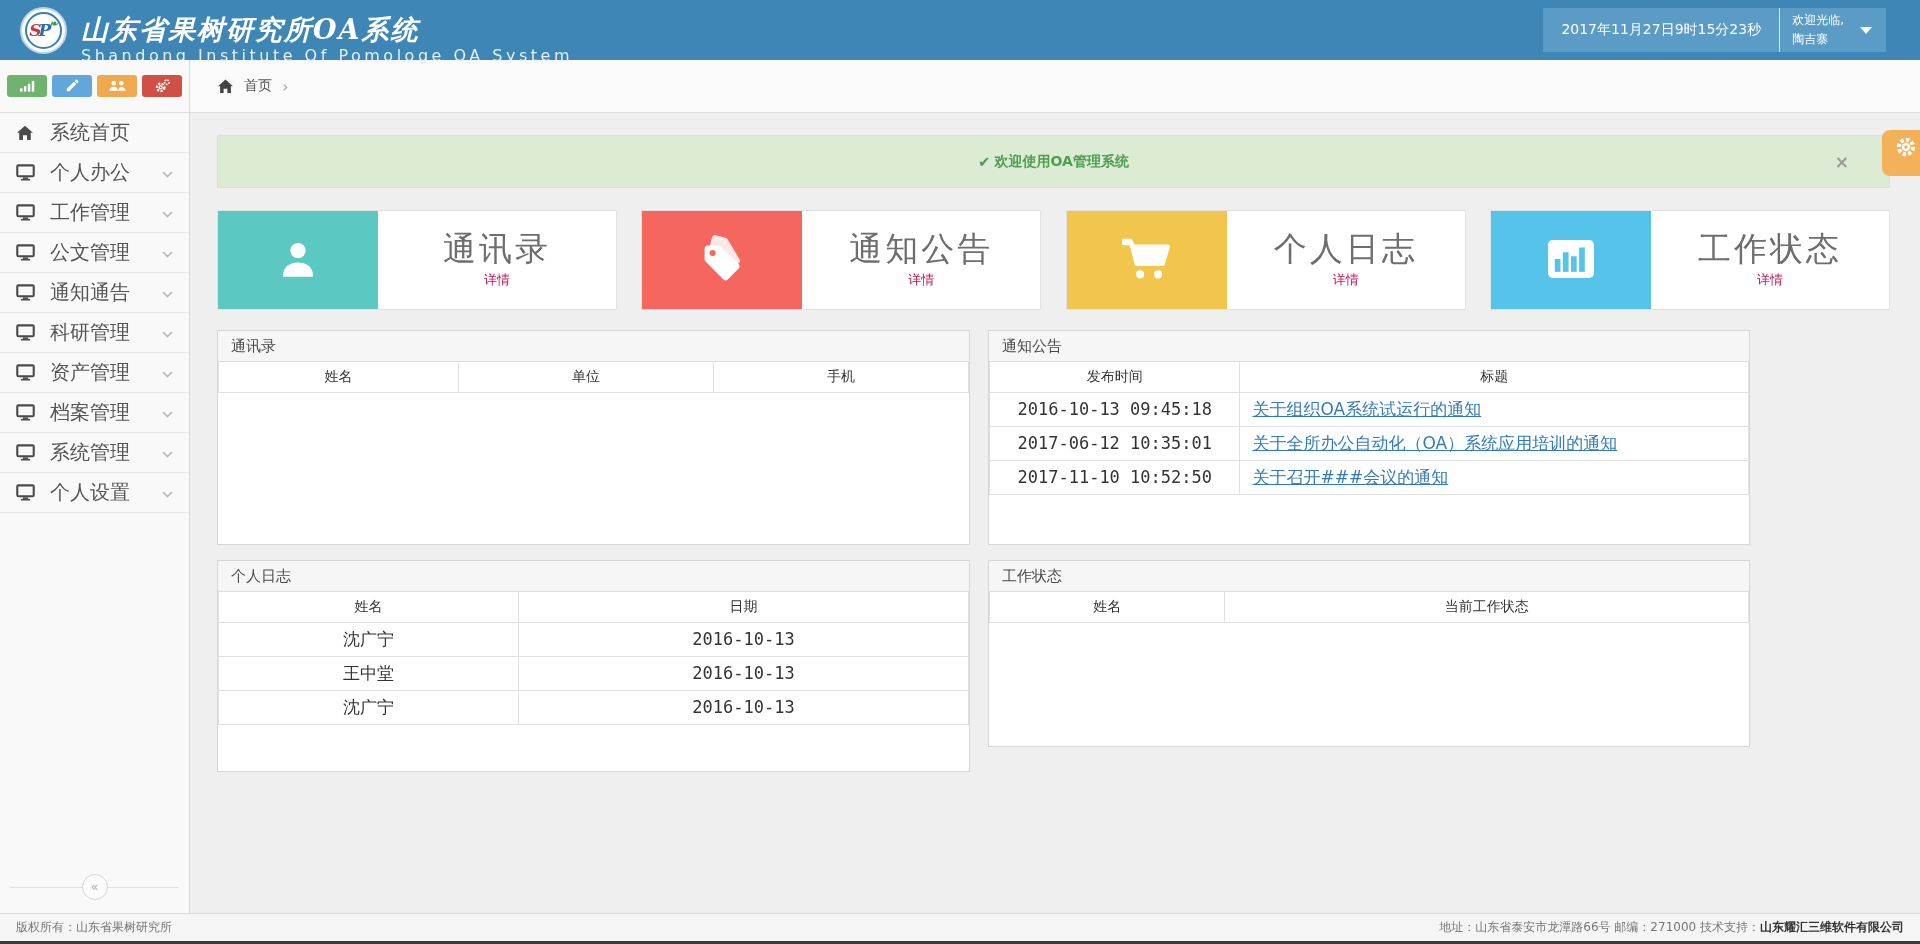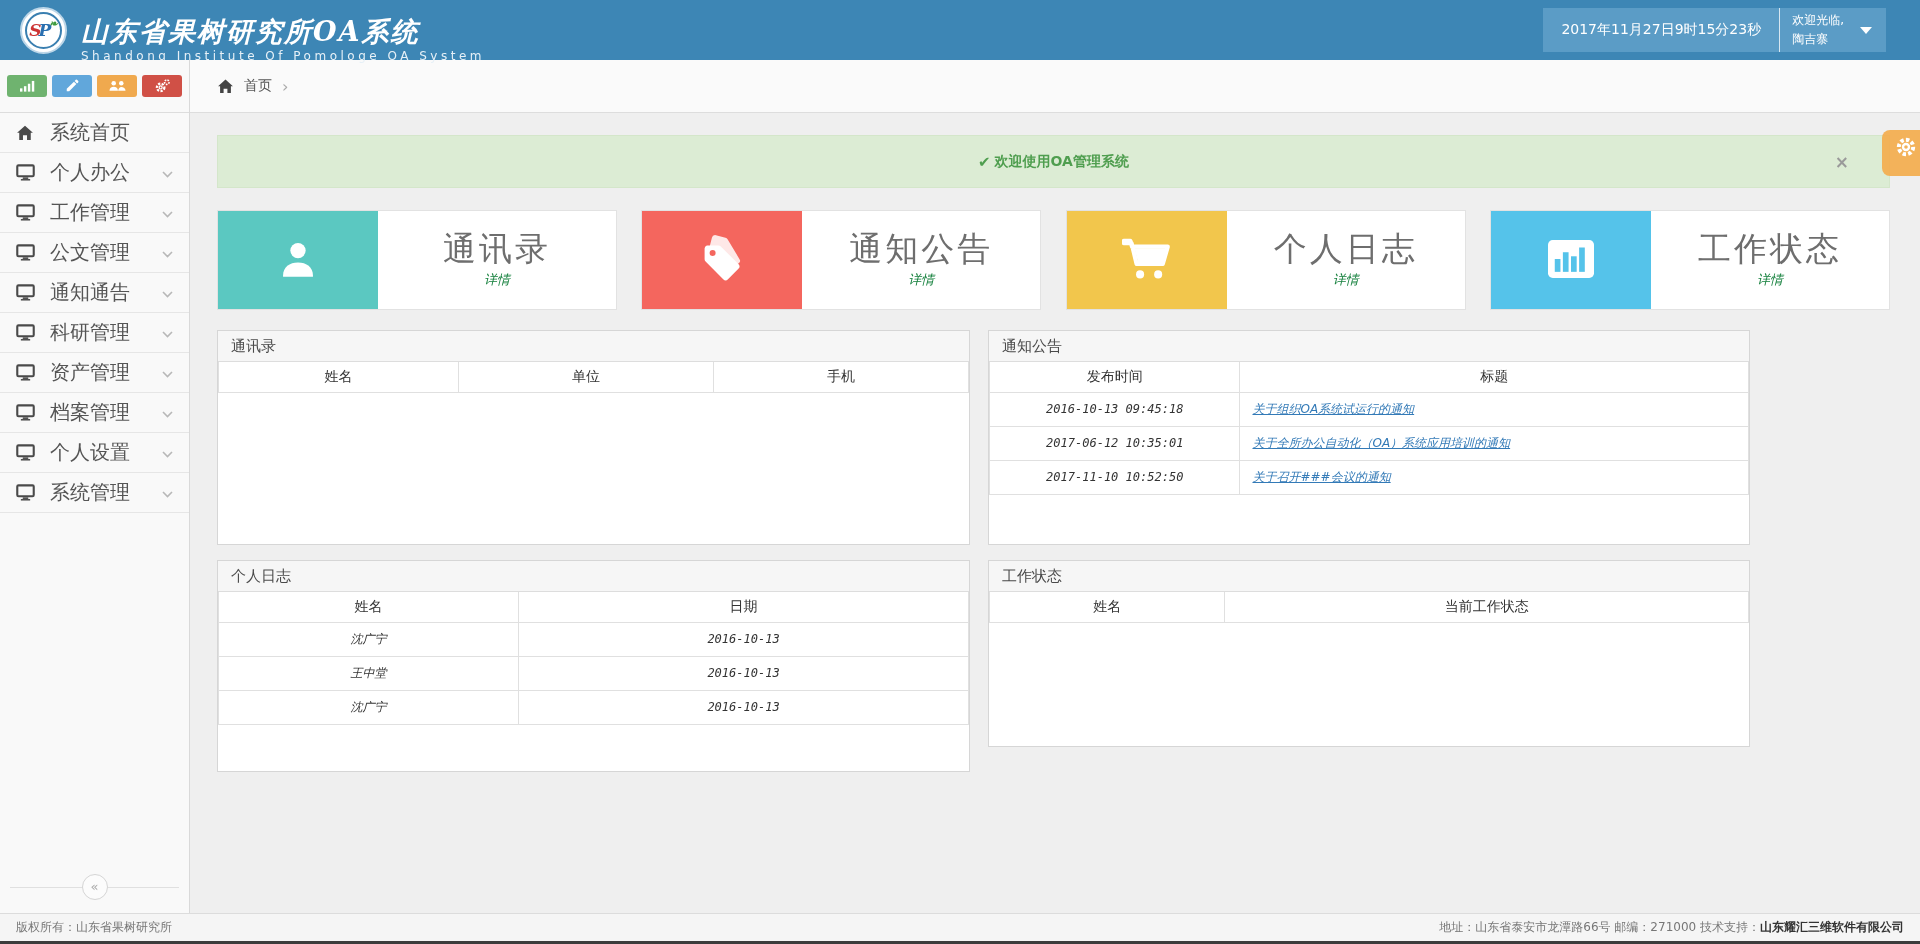--- a/index.html
+++ b/index.html
@@ -9,21 +9,21 @@
   .app { width:1920px; height:944px; display:flex; flex-direction:column; }
 
   
   .header { height:60px; flex:none; position:relative; display:flex; align-items:center; }
   .logo-wrap { display:flex; align-items:center; margin-left:20px; }
   .logo-circle { width:47px; height:47px; border-radius:50%; background:#fff; border:2px solid #bcd6e8; display:flex; align-items:center; justify-content:center; flex:none; }
   .logo-inner { width:37px; height:37px; border-radius:50%; border:2px solid #3a7fb0; display:flex; align-items:center; justify-content:center; font-family:"DejaVu Serif",serif; font-style:italic; font-weight:bold; font-size:17px; }
   .logo-inner .s { color:#cc3333; } .logo-inner .p { color:#2a6fb0; margin-left:-3px; } .logo-inner .leaf { color:#3f9b3f; font-size:10px; margin-left:-2px; margin-top:-14px; }
   .title-block { margin-left:14px; color:#fff;margin-top:20px; }
   .main-title { font-family:"DejaVu Serif",serif; font-style:italic; font-weight:bold; font-size:27px; letter-spacing:2px; line-height:1.1; }
-  .sub-title { font-size:12px; letter-spacing:3.5px; color:#e6f0f7; margin-top:2px; text-align:center; }
+  .sub-title { font-size:16px; letter-spacing:3.5px; color:#e6f0f7; margin-top:2px; text-align:center; }
   .header-right { position:absolute; right:34px; top:8px; height:44px; background:#5b9cc6; display:flex; align-items:center; color:#fff; }
   .hdr-datetime { padding:0 18px; font-size:14px; white-space:nowrap; }
   .hdr-divider { width:1px; height:44px; background:rgba(255,255,255,.75); }
   .hdr-user { padding:0 8px 0 12px; display:flex; align-items:center; cursor:pointer; }
   .hdr-user-text { font-size:12px; line-height:1.55; }
   .caret-down { width:0; height:0; border-left:6px solid transparent; border-right:6px solid transparent; border-top:7px solid #fff; margin-left:16px; margin-right:6px; }
 
   
   .shell { flex:1; display:flex; min-height:0; }
 
@@ -57,34 +57,34 @@
   .alert { height:53px; background:#dcecd4; border:1px solid #d4e6ca; color:#4f9e4f; font-weight:bold; font-size:14px; display:flex; align-items:center; justify-content:center; position:relative; margin-bottom:22px; }
   .alert .chk { margin-right:4px; font-size:15px; }
   .alert-close { position:absolute; right:40px; top:0; bottom:0; display:flex; align-items:center; color:#9a9a9a; font-size:17px; font-weight:bold; cursor:pointer; }
 
   
   .tiles { display:flex; justify-content:space-between; margin-bottom:20px; }
   .tile { width:400px; height:100px; background:#fff; border:1px solid #e2e2e2; display:flex; cursor:pointer; }
   .tile-ico { width:160px; flex:none; display:flex; align-items:center; justify-content:center; }
   .tile-txt { flex:1; display:flex; flex-direction:column; align-items:center; justify-content:center; }
   .tile-title { font-size:33px; color:#6e6e6e; letter-spacing:3px; line-height:1.1; }
-  .tile-sub { font-size:13px; color:#15803d; margin-top:3px;font-style:italic; }
+  .tile-sub { font-size:13px; color:#be185d; margin-top:3px; }
 
   
   .panel-row { display:flex; align-items:flex-start; }
   .panel-row.top { margin-bottom:15px; }
   .panel { background:#fff; border:1px solid #d6d6d6; }
   .panel.contacts { width:753px; height:215px; margin-right:18px; }
   .panel.notices  { width:762px; height:215px; }
   .panel.diary    { width:753px; height:212px; margin-right:18px; }
   .panel.status   { width:762px; height:187px; }
   .panel-head { height:31px; background:#f6f6f6; border-bottom:1px solid #ddd; display:flex; align-items:center; padding-left:13px; font-size:15px; color:#4a4a4a; }
   table { width:100%; border-collapse:collapse; table-layout:fixed; }
   th { height:30px; font-weight:normal; font-size:14px; color:#333; border:1px solid #e0e0e0; border-top:none; text-align:center; background:#fff; }
-  td { height:34px; font-size:12px; color:#333; border:1px solid #e0e0e0; text-align:center;font-style:italic; }
+  td { height:34px; font-size:17px; color:#333; border:1px solid #e0e0e0; text-align:center; }
   td.mono { font-family:"DejaVu Sans Mono","Liberation Mono",monospace; }
   td.link-cell { text-align:left; padding-left:12px; }
   td a { color:#337ab7; text-decoration:underline; }
 
   
   .footer { height:28px; flex:none; background:#f5f5f5; border-top:1px solid #dcdcdc; display:flex; align-items:center; justify-content:space-between; padding:0 16px; font-size:12px; color:#777; }
   .footer .company { color:#333; font-weight:bold; cursor:pointer; }
   .bottom-strip { height:3px; flex:none; background:#3c3c3c; }
 </style>
 </head>
@@ -269,34 +269,34 @@
               </svg></span>
         </div>
         <div class="nav-item">
           <span class="nav-ico">
               <svg width="19" height="17" viewBox="0 0 18 16" color="#4a4a4a">
                 <rect x="1.2" y="1.2" width="15.6" height="10.4" rx="1.2" fill="none" stroke="currentColor" stroke-width="2"></rect>
                 <rect x="6.4" y="12.6" width="5.2" height="1.5" fill="currentColor"></rect>
                 <rect x="4.6" y="14.2" width="8.8" height="1.4" fill="currentColor"></rect>
               </svg>
             </span>
+          <span class="nav-label">系统管理</span>
+          <span class="chev"><svg width="11" height="7" viewBox="0 0 11 7">
+                <polyline points="1,1 5.5,5.5 10,1" fill="none" stroke="#b8b8b8" stroke-width="1.6"></polyline>
+              </svg></span>
+        </div>
+        <div class="nav-item">
+          <span class="nav-ico">
+              <svg width="19" height="17" viewBox="0 0 18 16" color="#4a4a4a">
+                <rect x="1.2" y="1.2" width="15.6" height="10.4" rx="1.2" fill="none" stroke="currentColor" stroke-width="2"></rect>
+                <rect x="6.4" y="12.6" width="5.2" height="1.5" fill="currentColor"></rect>
+                <rect x="4.6" y="14.2" width="8.8" height="1.4" fill="currentColor"></rect>
+              </svg>
+            </span>
           <span class="nav-label">个人设置</span>
-          <span class="chev"><svg width="11" height="7" viewBox="0 0 11 7">
-                <polyline points="1,1 5.5,5.5 10,1" fill="none" stroke="#b8b8b8" stroke-width="1.6"></polyline>
-              </svg></span>
-        </div>
-        <div class="nav-item">
-          <span class="nav-ico">
-              <svg width="19" height="17" viewBox="0 0 18 16" color="#4a4a4a">
-                <rect x="1.2" y="1.2" width="15.6" height="10.4" rx="1.2" fill="none" stroke="currentColor" stroke-width="2"></rect>
-                <rect x="6.4" y="12.6" width="5.2" height="1.5" fill="currentColor"></rect>
-                <rect x="4.6" y="14.2" width="8.8" height="1.4" fill="currentColor"></rect>
-              </svg>
-            </span>
-          <span class="nav-label">系统管理</span>
           <span class="chev"><svg width="11" height="7" viewBox="0 0 11 7">
                 <polyline points="1,1 5.5,5.5 10,1" fill="none" stroke="#b8b8b8" stroke-width="1.6"></polyline>
               </svg></span>
         </div>
       </nav>
 
       <div class="collapse-row">
         <div class="h-line"></div>
         <div class="collapse-btn">«</div>
       </div>

